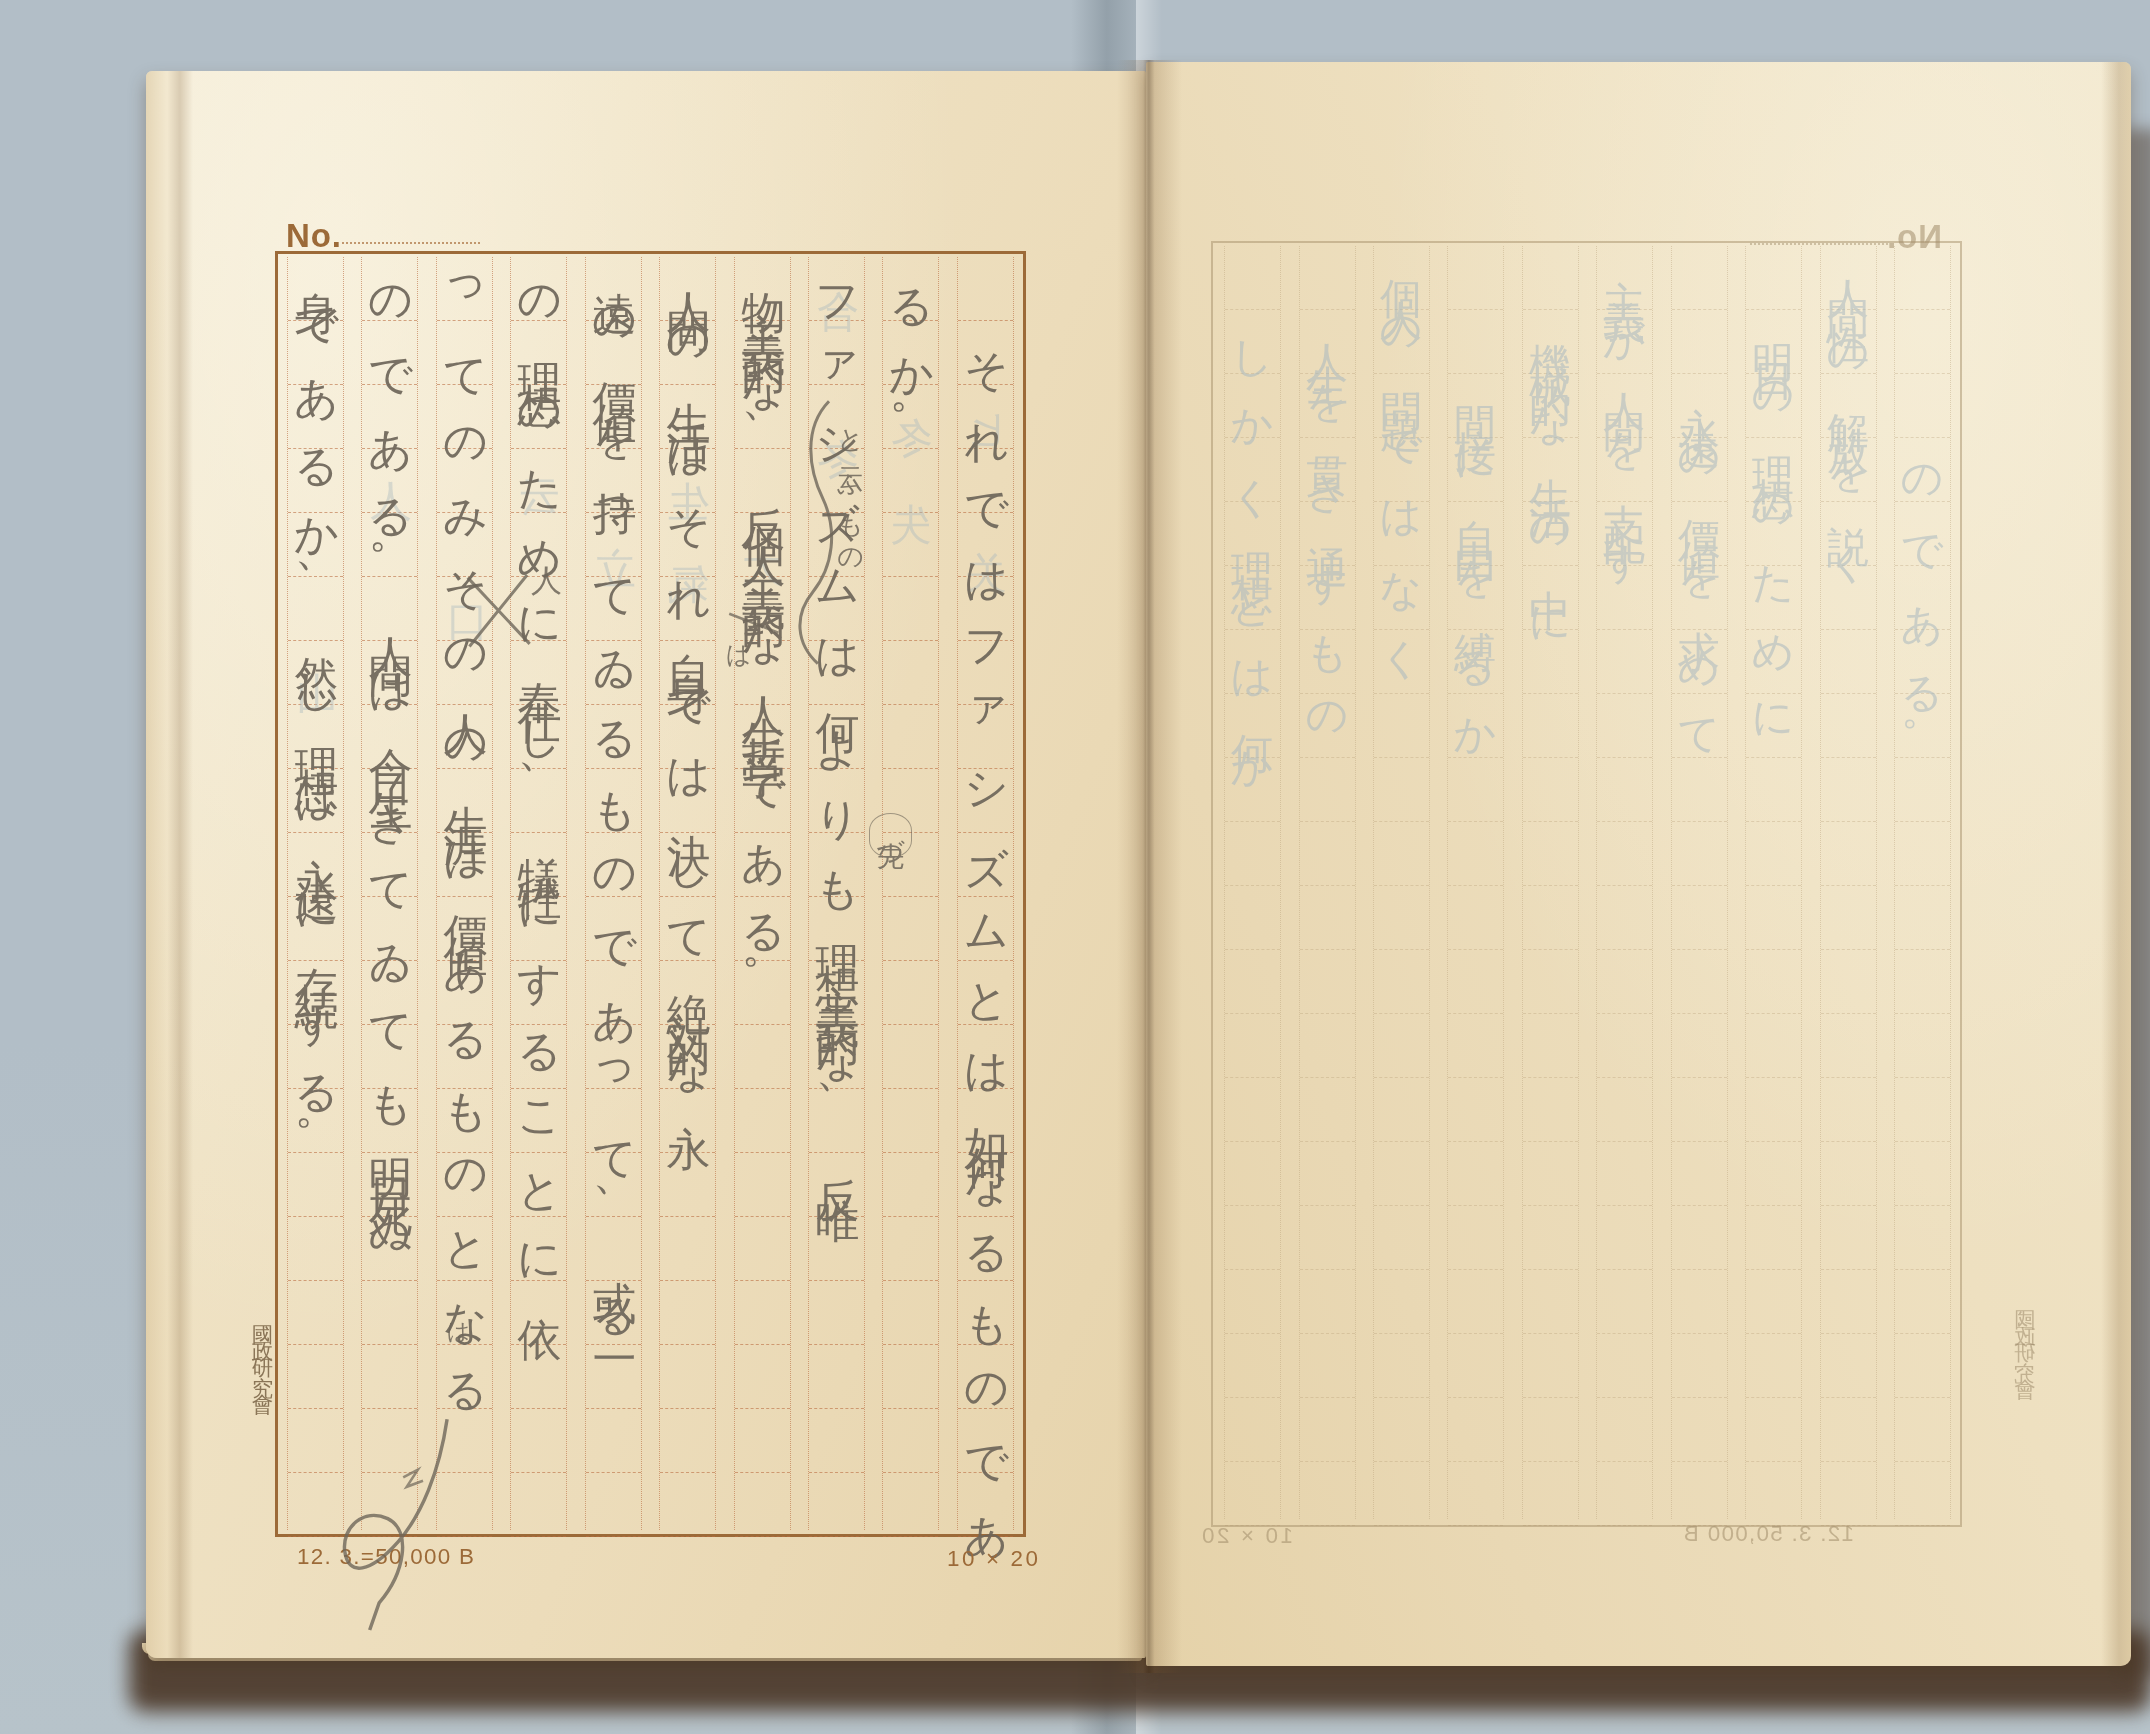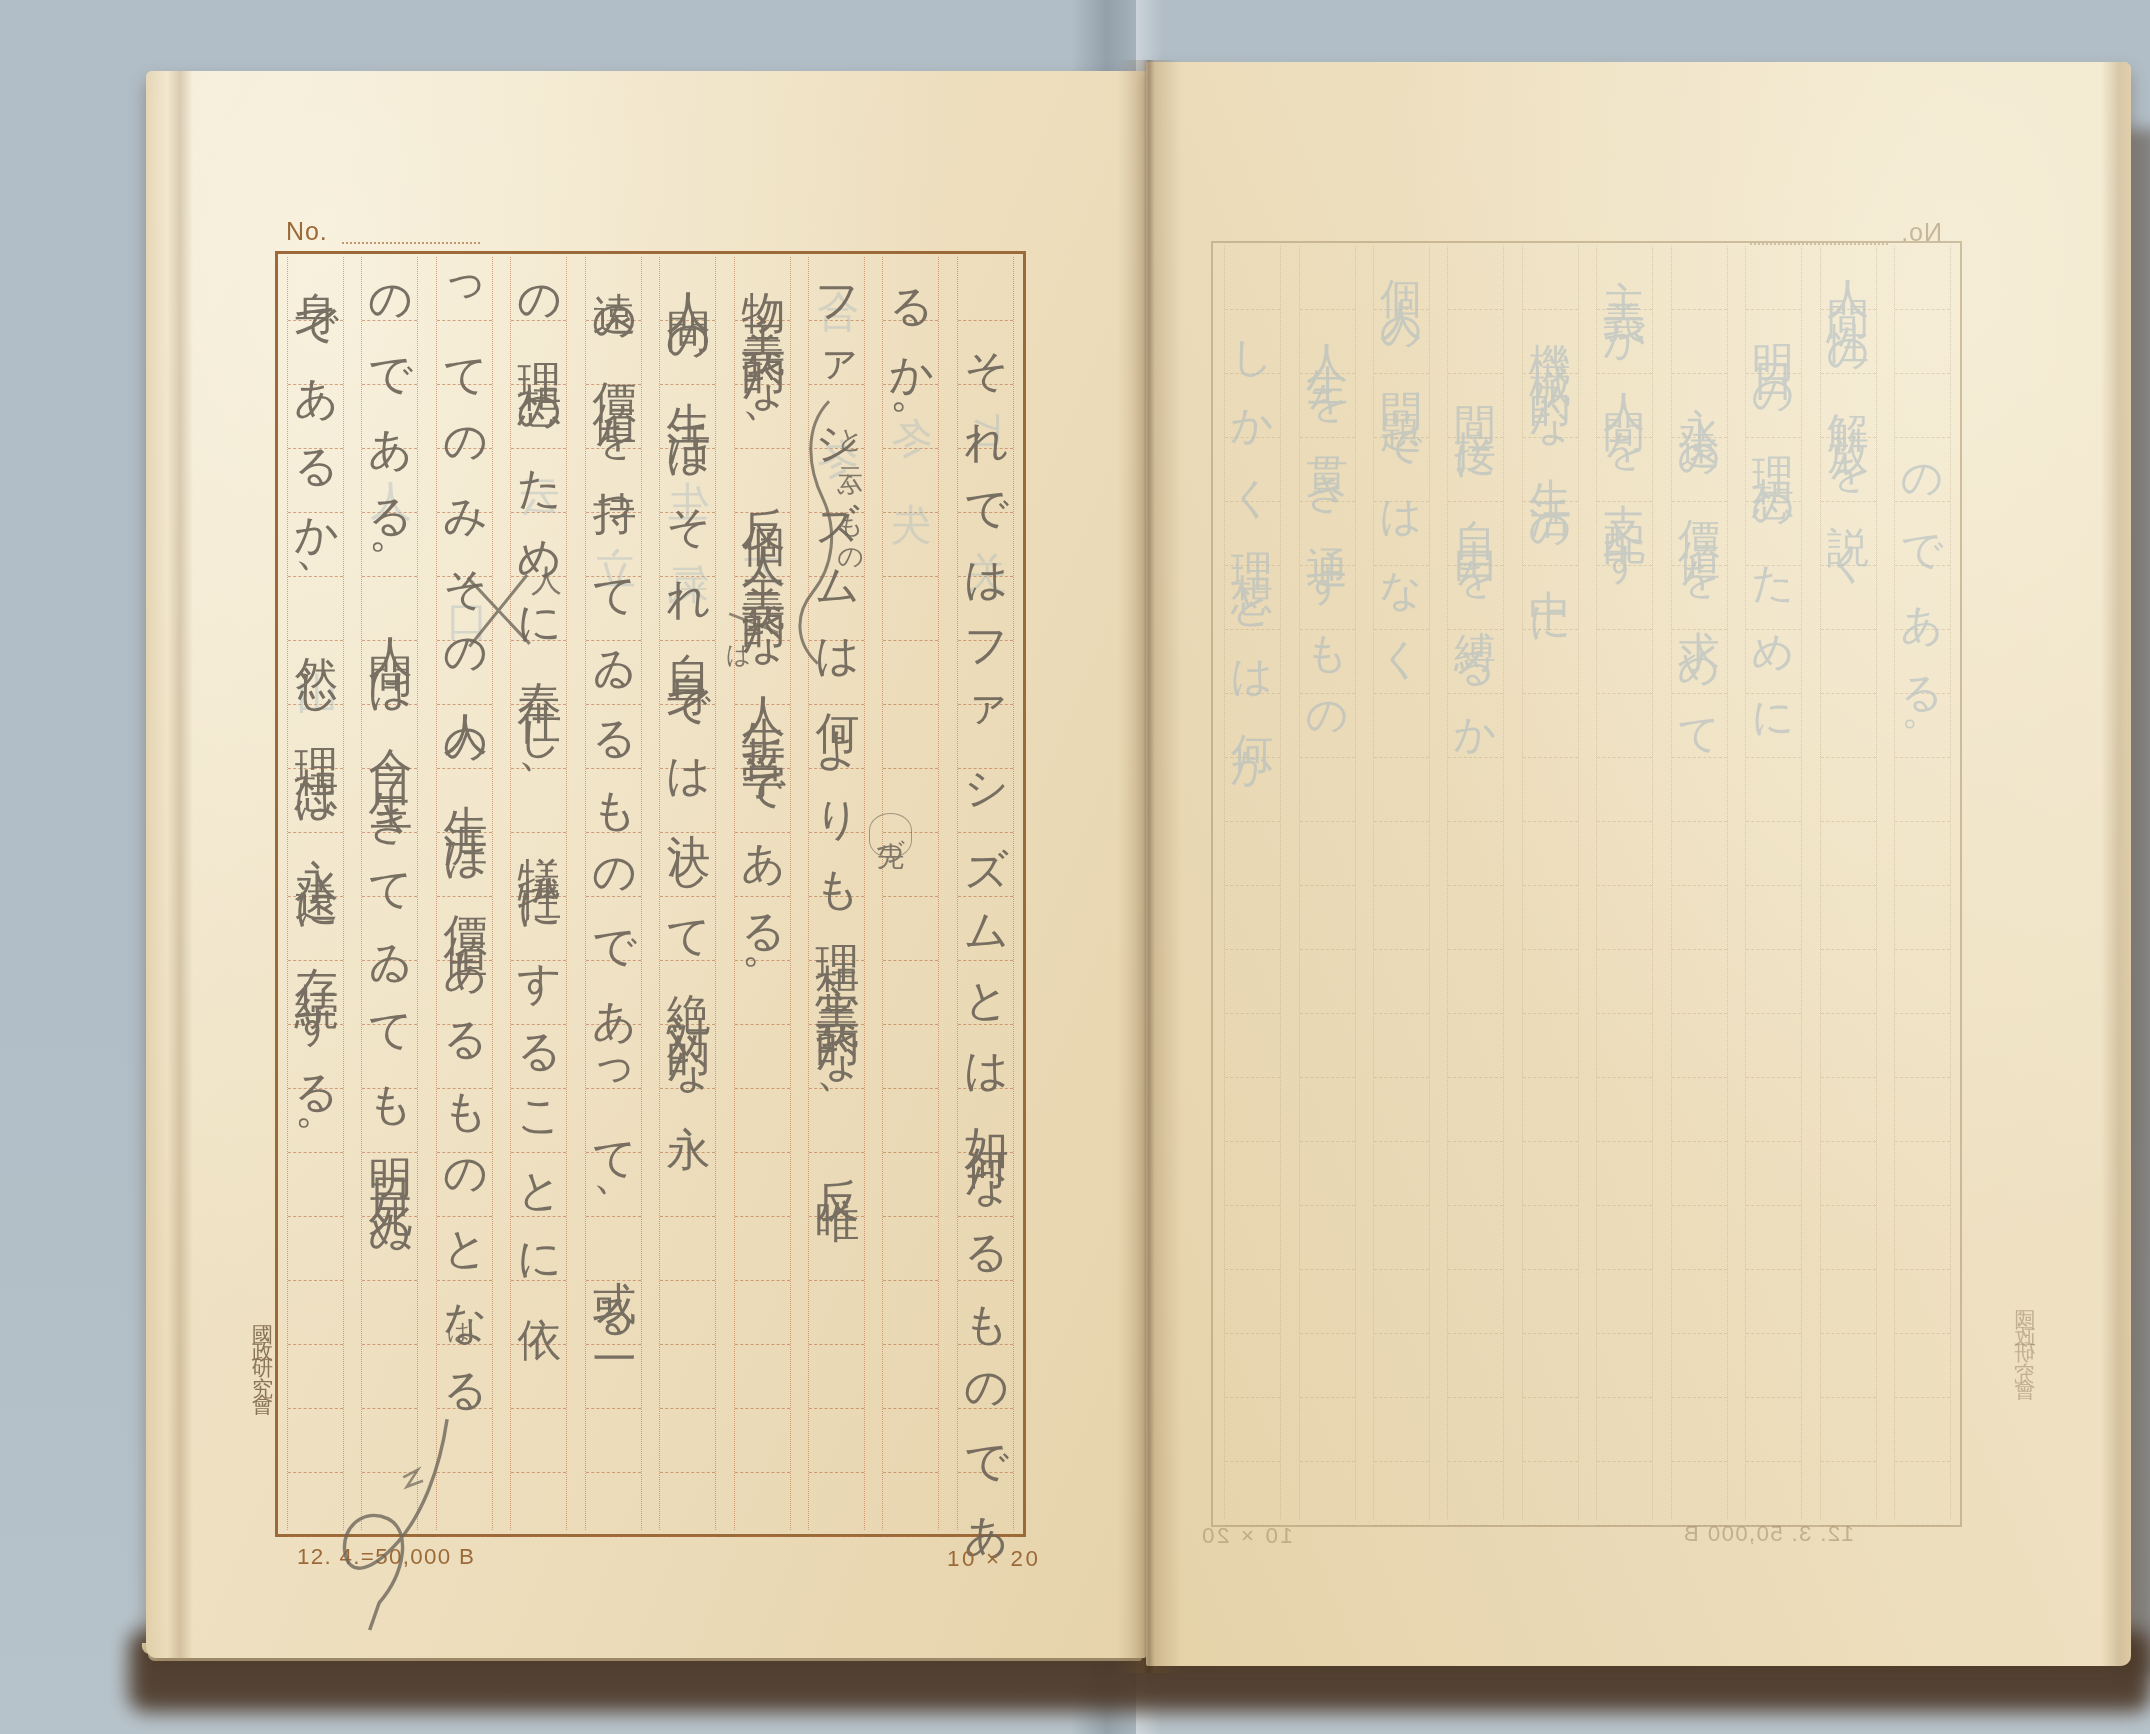--- a/index.html
+++ b/index.html
@@ -55,21 +55,21 @@
   .page-left .bleedtext{opacity:.4;}
 
   
   .mirror-wrap{position:absolute;left:0;top:0;width:100%;height:100%;transform:scaleX(-1);}
   .page-right .grid{left:169px;top:179px;border:2.2px solid rgba(165,143,105,.5);}
   .page-right .mcol{border-left:0.9px dotted rgba(175,150,110,.35);border-right:0.9px dotted rgba(175,150,110,.35);}
   .page-right .mcell{border-bottom:0.4px dashed rgba(175,150,110,.3);}
   .page-right .no-label,.page-right .footer-print,.page-right .size-label{color:rgba(160,140,105,.55);}
   .page-right .stamp{color:rgba(150,130,98,.5);}
 
-  .no-label{position:absolute;font-size:25px;font-weight:normal;color:var(--print);letter-spacing:0.9px;}
+  .no-label{position:absolute;font-size:33px;font-weight:bold;color:var(--print);letter-spacing:0.9px;}
   .page-left .no-label{left:140px;top:146px;}
   .page-right .no-label{left:189px;top:156px;}
   .no-underline{position:absolute;width:138px;border-bottom:2.2px dotted rgba(175,122,74,.75);}
   .page-left .no-underline{left:196px;top:171px;}
   .page-right .no-underline{left:243px;top:181px;border-color:rgba(160,140,105,.45);}
 
   .footer-print{position:absolute;font-size:22.4px;color:var(--print);letter-spacing:1.3px;}
   .page-left .footer-print{left:151px;top:1473px;}
   .page-right .footer-print{left:277px;top:1459px;}
   .size-label{position:absolute;font-size:22.4px;color:var(--print);letter-spacing:2.6px;}
@@ -341,21 +341,21 @@
             <div class="mcell"></div>
             <div class="mcell"></div>
             <div class="mcell"></div>
             <div class="mcell"></div>
             <span class="bleedtext" style="padding-top: 382px;">山</span>
             <span class="coltext" style="padding-top: 0px;">身であるか、然し理想は永遠に存続する。</span>
           </div>
         </div>
     </div>
 
-    <span class="footer-print">12. 4.=50,000 B</span>
+    <span class="footer-print">12. 3.=50,000 B</span>
     <span class="size-label">10 × 20</span>
     <span class="stamp">國政研究會</span>
 
     <svg class="marks" width="1000" height="1587" viewBox="0 0 2325 3690">
       <path d="M 1588 768 C 1528 830 1540 925 1574 995 C 1608 1068 1598 1152 1550 1212 C 1506 1266 1512 1332 1562 1378" fill="none" stroke="#6e665a" stroke-width="7" opacity="0.8"></path>
       <path d="M 1356 1262 L 1470 1306" fill="none" stroke="#6e665a" stroke-width="6" opacity="0.75"></path>
       <path d="M 748 1178 L 892 1332 M 886 1172 L 752 1338" fill="none" stroke="#6e665a" stroke-width="7" opacity="0.8"></path>
       <path d="M 700 3135 C 682 3258 640 3358 586 3420 C 522 3492 470 3502 462 3442 C 455 3386 506 3340 562 3366 C 618 3394 602 3492 542 3562 L 520 3625" fill="none" stroke="#6e665a" stroke-width="8" opacity="0.8"></path>
       <path d="M 598 3270 l 34 -18 l -26 40 l 38 -14" fill="none" stroke="#6e665a" stroke-width="6" opacity="0.7"></path>
     </svg>

